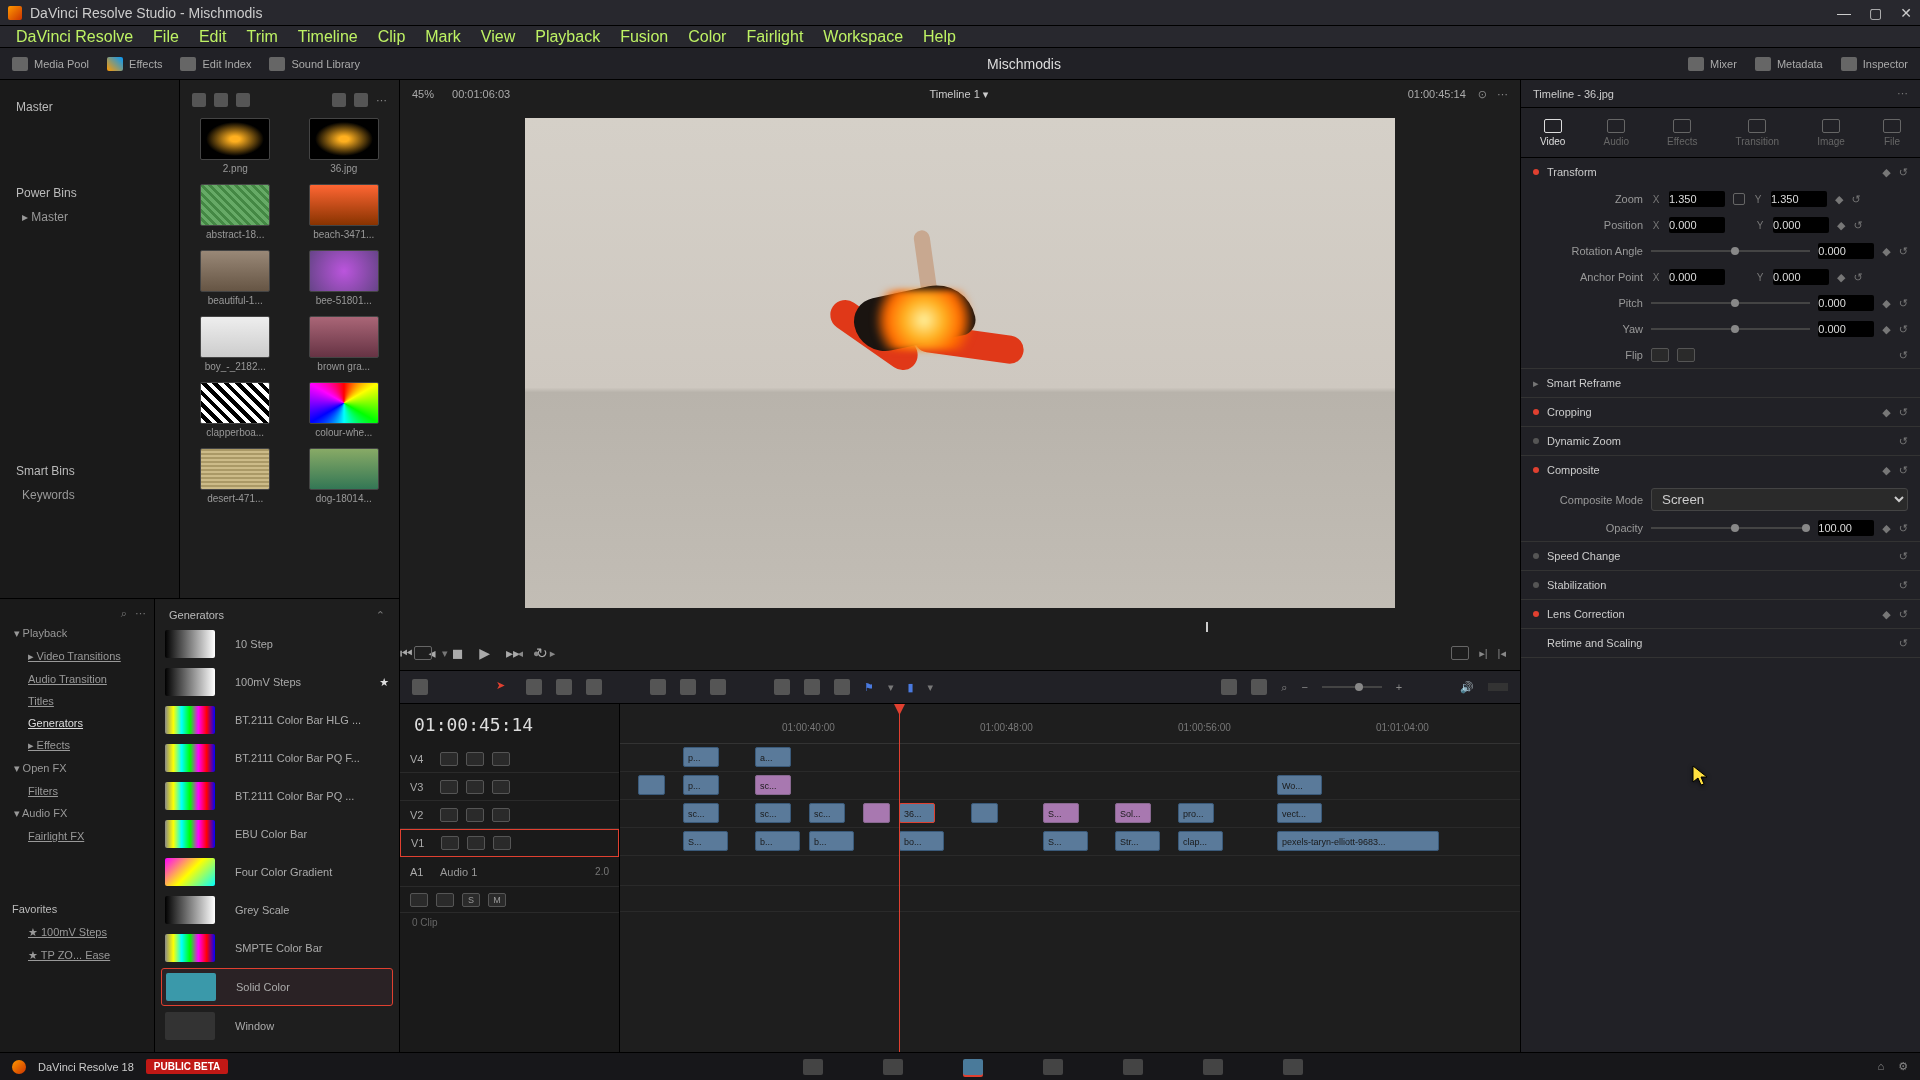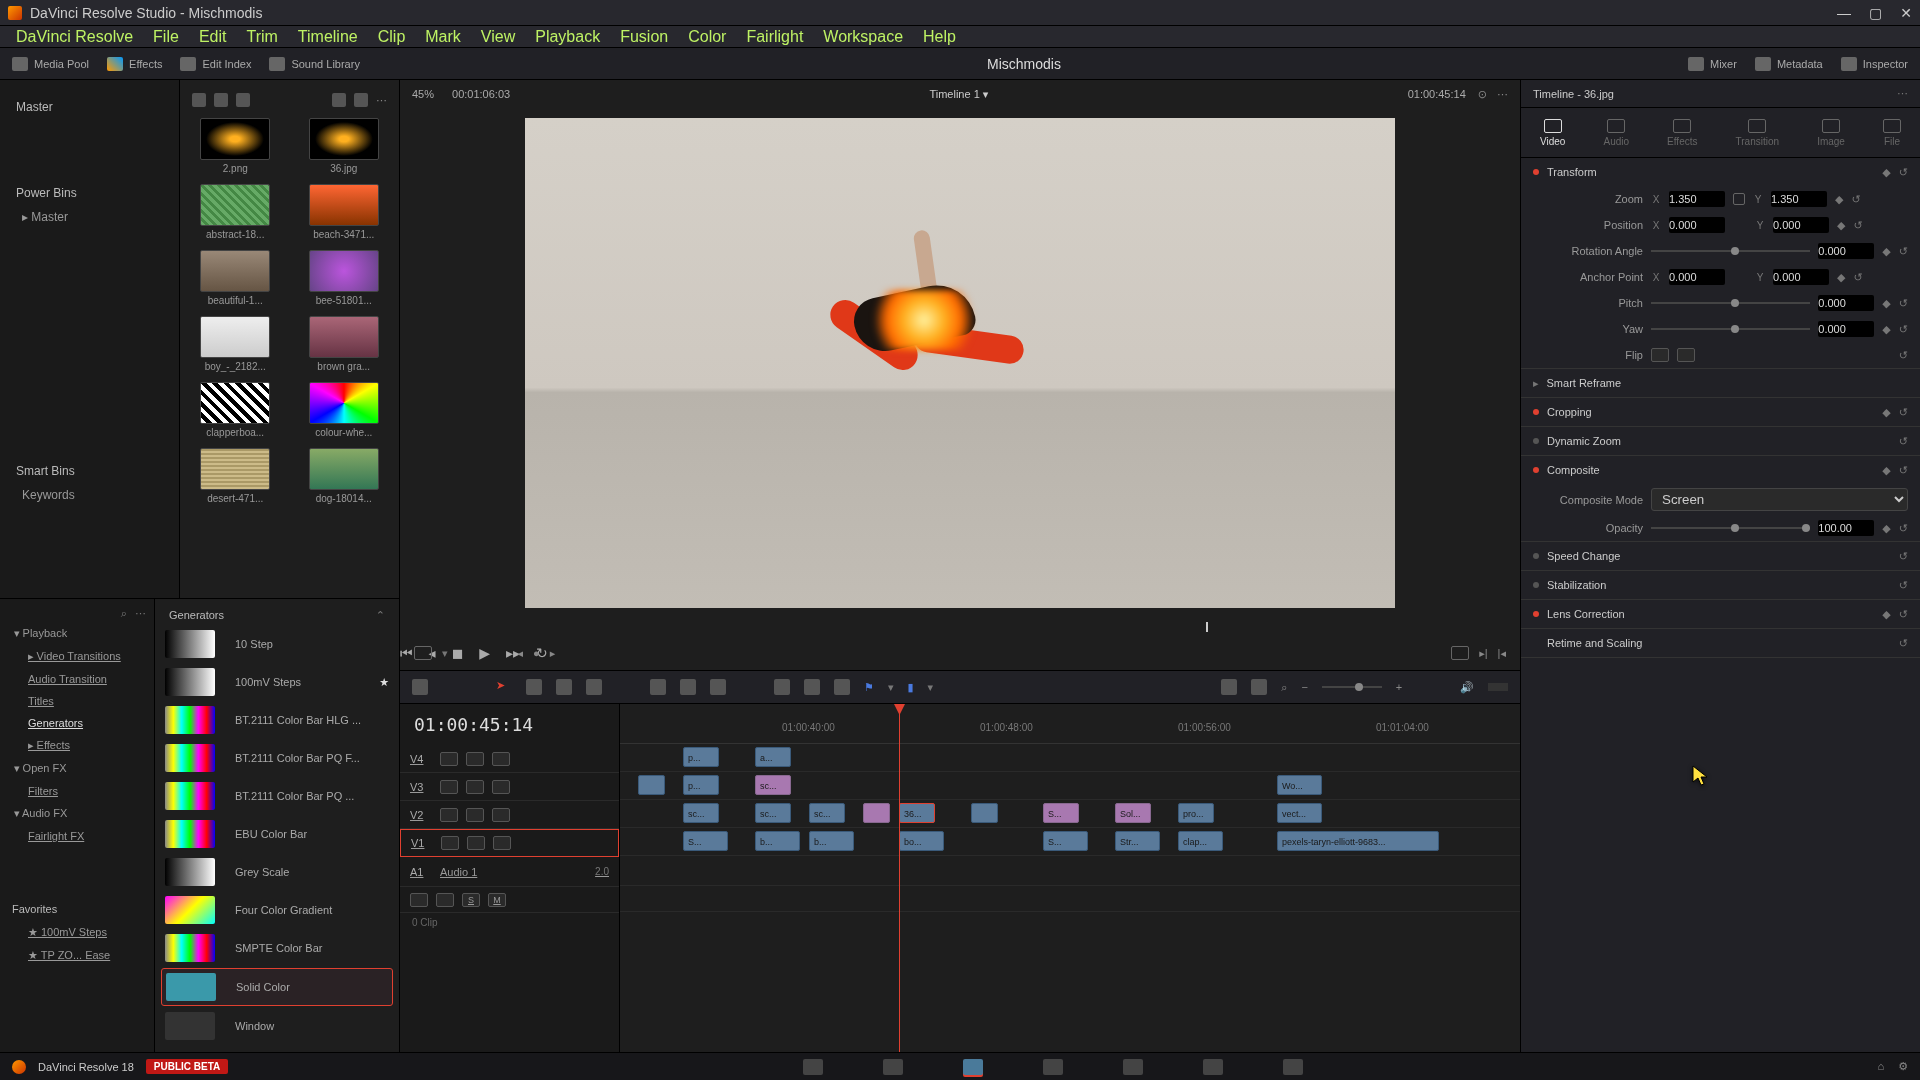--- a/index.html
+++ b/index.html
@@ -82,21 +82,21 @@
 
 .tl-toolbar { height: 34px; background: #212126; display: flex; align-items: center; padding: 0 12px; gap: 14px; border-top:1px solid #000; border-bottom:1px solid #000;}
 .tl-toolbar .tico { width:16px; height:16px; background:#555; border-radius:2px; cursor:pointer; }
 .tl-toolbar .tico.arrow { background:none; color:#e04030; }
 .tl-toolbar .spacer { flex:1; }
 
 
 .timeline { flex: 1; background: #1e1e1e; display: flex; }
 .tl-left { width: 220px; background: #1a1a1a; border-right: 1px solid #000; }
 .tl-tc-big { padding: 10px 14px; color: #ddd; font-size: 18px; font-family: monospace; }
-.track-hdr { height: 28px; display: flex; align-items: center; padding: 0 10px; gap: 8px; border-bottom: 1px solid #2a2a2a; text-decoration: underline; }
+.track-hdr { height: 28px; display: flex; align-items: center; padding: 0 10px; gap: 8px; border-bottom: 1px solid #2a2a2a; }
 .track-hdr.v1 { border:1px solid #e04030; }
 .track-label { color: #aaa; font-size: 11px; min-width: 22px; }
 .track-btn { width: 18px; height: 14px; border: 1px solid #555; border-radius: 2px; background:#2a2a2a; cursor:pointer; }
 .tl-right { flex: 1; position: relative; overflow:hidden; }
 .ruler { height: 40px; border-bottom: 1px solid #333; position: relative; background:#1e1e1e;}
 .ruler-tick { position:absolute; top:18px; color:#777; font-size:10px; }
 .playhead { position:absolute; top:0; bottom:0; width:1px; background:#e04030; z-index:5; }
 .playhead::before { content:''; position:absolute; top:0; left:-5px; width:11px; height:11px; background:#e04030; clip-path:polygon(0 0,100% 0,50% 100%); }
 .track-lane { height: 28px; border-bottom: 1px solid #2a2a2a; position: relative; }
 .clip { position:absolute; top:3px; height:20px; border-radius:2px; padding:0 4px; font-size:9px; color:#1a1a1a; line-height:20px; overflow:hidden; white-space:nowrap; cursor:pointer; }
@@ -326,26 +326,26 @@
             </div>
             <div class="fx-item">
               <div class="fx-swatch" style="background:linear-gradient(90deg,#888,#ff0,#0ff,#0f0,#f0f,#f00,#00f)"></div>
               <span class="fx-name">BT.2111 Color Bar PQ ...</span>
             </div>
             <div class="fx-item">
               <div class="fx-swatch" style="background:linear-gradient(90deg,#888,#ff0,#0ff,#0f0,#f0f,#f00,#00f)"></div>
               <span class="fx-name">EBU Color Bar</span>
             </div>
             <div class="fx-item">
+              <div class="fx-swatch" style="background:linear-gradient(135deg,#f0f,#ff0,#0ff)"></div>
+              <span class="fx-name">Four Color Gradient</span>
+            </div>
+            <div class="fx-item">
               <div class="fx-swatch" style="background:linear-gradient(90deg,#000,#fff)"></div>
               <span class="fx-name">Grey Scale</span>
-            </div>
-            <div class="fx-item">
-              <div class="fx-swatch" style="background:linear-gradient(135deg,#f0f,#ff0,#0ff)"></div>
-              <span class="fx-name">Four Color Gradient</span>
             </div>
             <div class="fx-item">
               <div class="fx-swatch" style="background:linear-gradient(90deg,#888,#ff0,#0ff,#0f0,#f0f,#f00,#00f)"></div>
               <span class="fx-name">SMPTE Color Bar</span>
             </div>
             <div class="fx-item selected">
               <div class="fx-swatch" style="background:#3a99aa"></div>
               <span class="fx-name">Solid Color</span>
             </div>
             <div class="fx-item">

